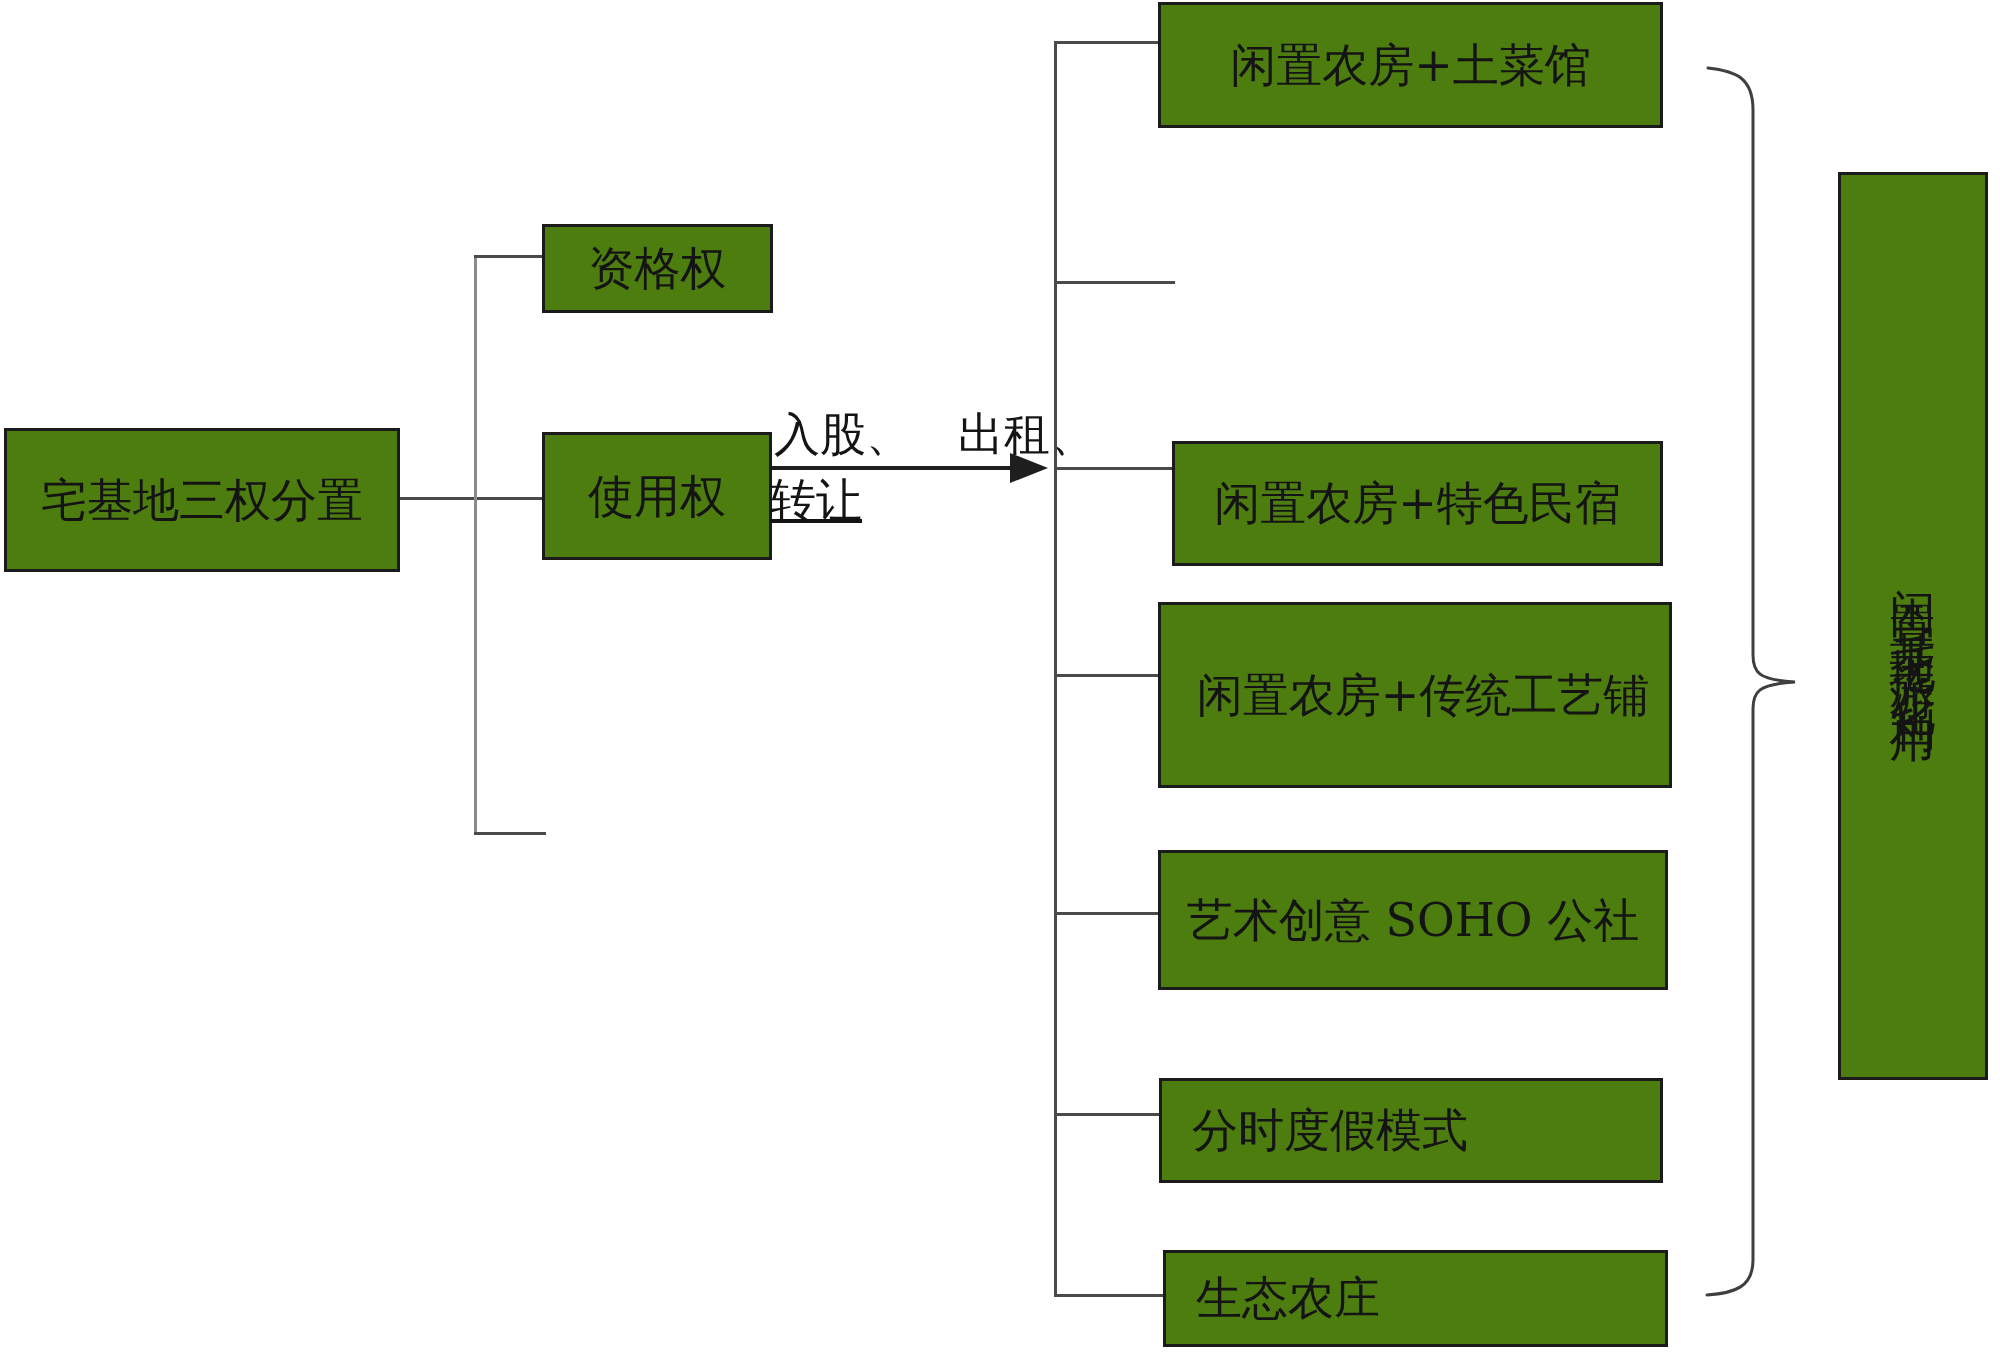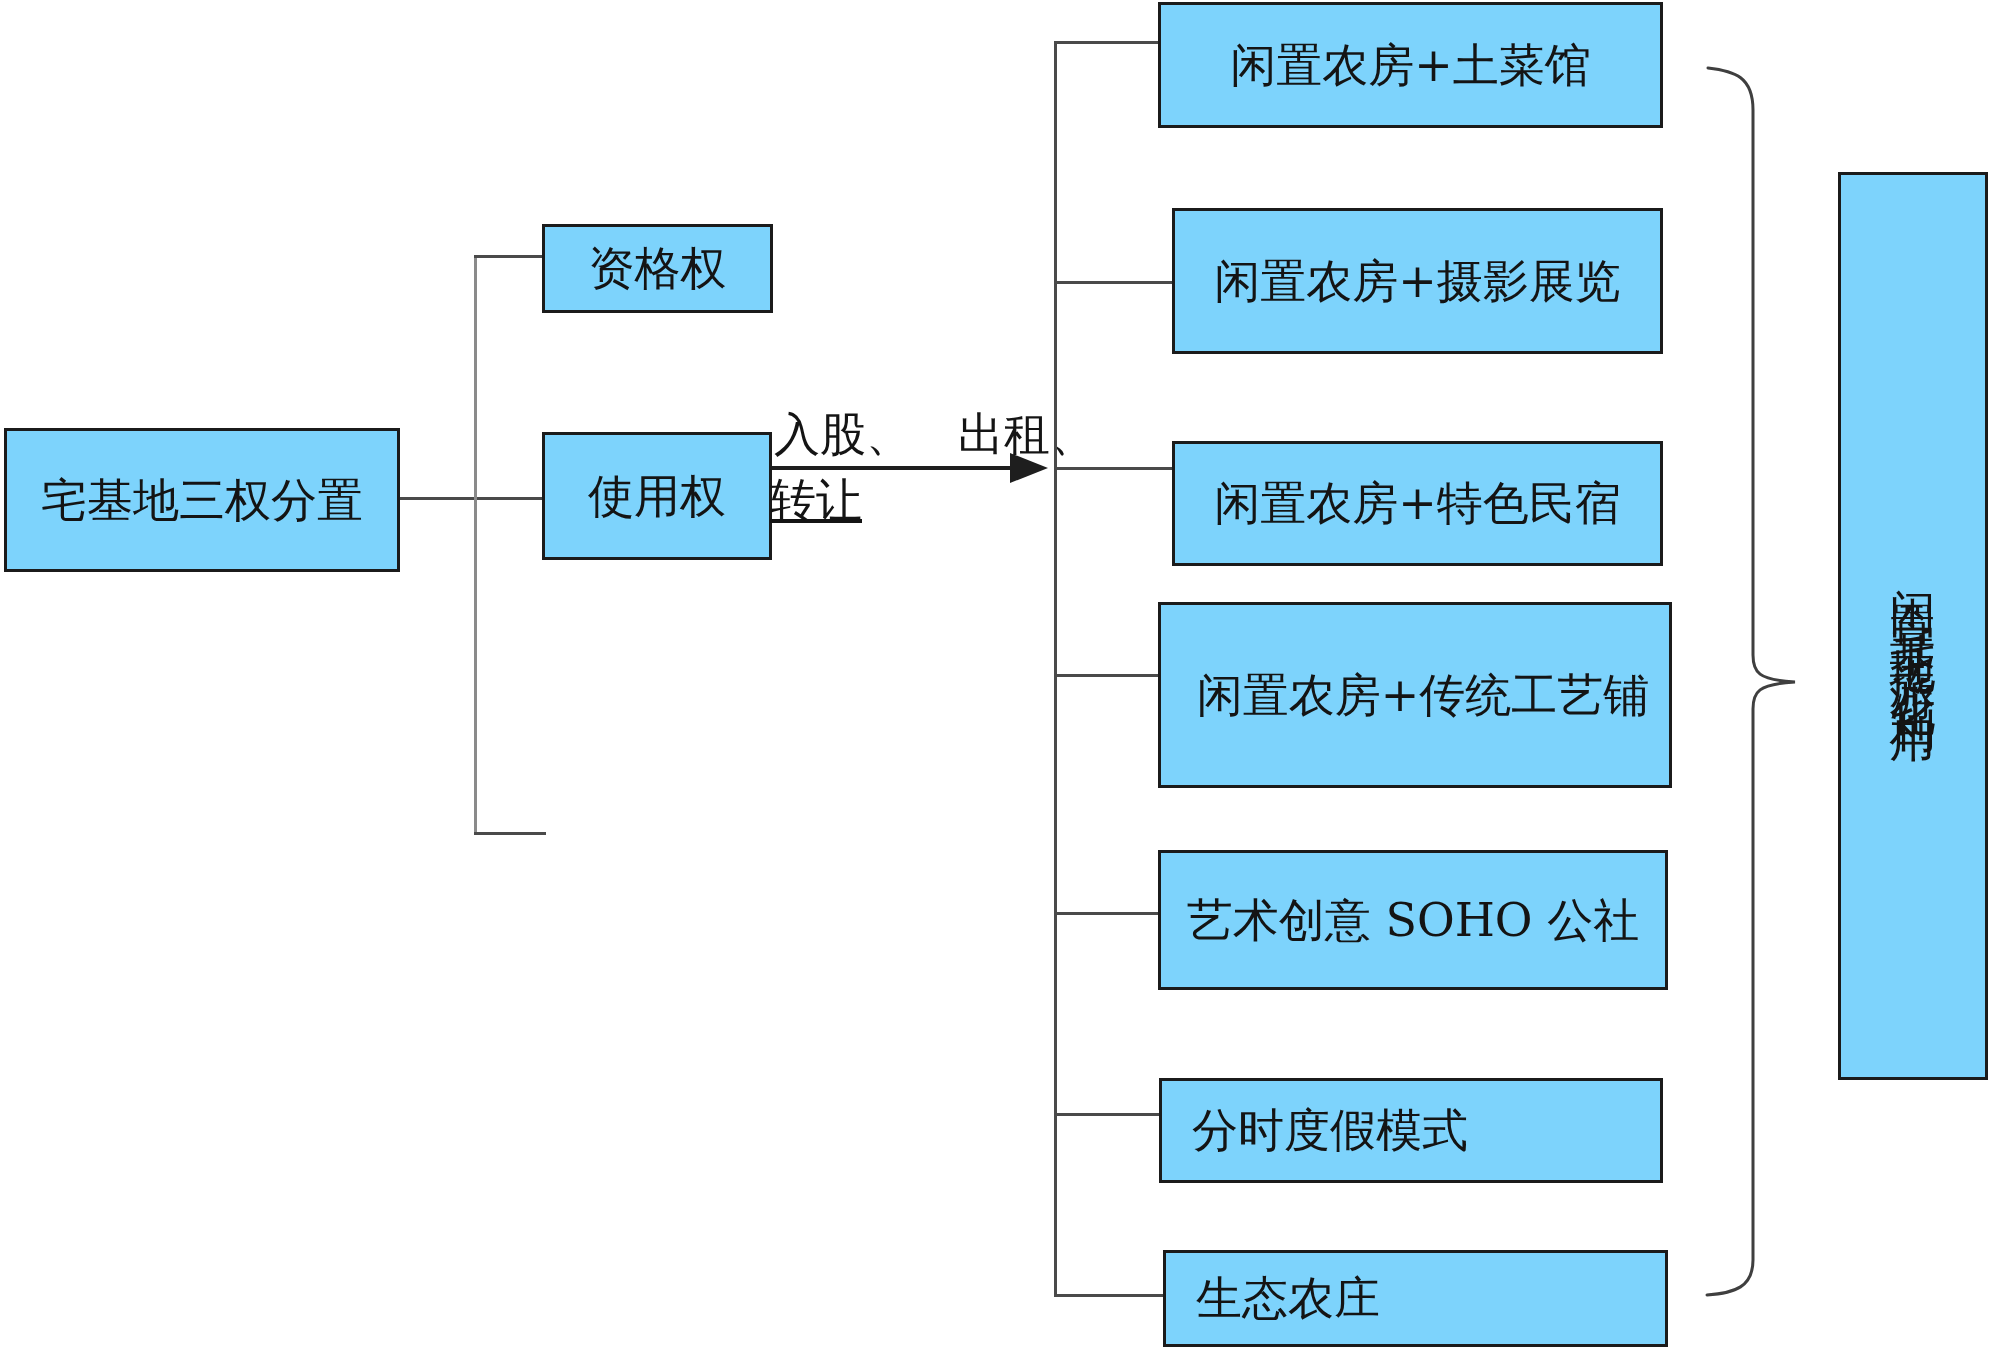--- a/index.html
+++ b/index.html
@@ -7,21 +7,21 @@
     position:relative;
     width:2000px;height:1355px;
     background:var(--c-background,#ffffff);
     font-family:"DejaVu Serif","Liberation Serif",serif;
     color:var(--c-text,#141414);
     overflow:hidden;
   }
   .box{
     position:absolute;
     border:3px solid var(--c-box-border,#1b1b1b);
-    background:#7dd3fc;
+    background:#4d7c0f;
     display:flex;align-items:center;justify-content:center;
     font-size:46px;line-height:1.15;
     box-sizing:border-box;white-space:nowrap;
   }
   .box.left-align{justify-content:flex-start;padding-left:30px;}
   .hline,.vline{position:absolute;background:var(--c-connector,#4a4a4a);}
   .hline{height:3px;}
   .vline{width:3px;}
   .trunk{background:var(--c-trunk,#8a8a8a);}
   .arrow-line{position:absolute;height:4px;background:var(--c-arrow,#1e1e1e);}
@@ -64,21 +64,20 @@
   <div class="vline" style="left:1054px;top:41px;height:1256px;"></div>
   <div class="hline" style="left:1054px;top:41px;width:107px;"></div>
   <div class="hline" style="left:1054px;top:281px;width:121px;"></div>
   <div class="hline" style="left:1054px;top:467px;width:121px;"></div>
   <div class="hline" style="left:1054px;top:674px;width:107px;"></div>
   <div class="hline" style="left:1054px;top:912px;width:107px;"></div>
   <div class="hline" style="left:1054px;top:1113px;width:108px;"></div>
   <div class="hline" style="left:1054px;top:1294px;width:112px;"></div>
 
   <div class="box" style="left:1158px;top:2px;width:505px;height:126px;">闲置农房+土菜馆</div>
-  <div class="box" style="left:1172px;top:208px;width:491px;height:146px;">闲置农房+摄影展览</div>
   <div class="box" style="left:1172px;top:408px;width:491px;height:125px;margin-top:33px;">闲置农房+特色民宿</div>
   <div class="box" style="left:1158px;top:602px;width:514px;height:186px;padding-left:16px;">闲置农房+传统工艺铺</div>
   <div class="box" style="left:1158px;top:850px;width:510px;height:140px;">艺术创意 SOHO 公社</div>
   <div class="box left-align" style="left:1159px;top:1078px;width:504px;height:105px;">分时度假模式</div>
   <div class="box left-align" style="left:1163px;top:1250px;width:505px;height:97px;">生态农庄</div>
 
   <svg class="brace-svg" viewBox="0 0 120 1255">
     <path d="M18,13 C45,16 63,22 63,55 L63,600 C63,617 68,625 105,627 C68,629 63,637 63,654 L63,1205 C63,1232 45,1238 17,1240" fill="none" stroke="#3f3f3f" stroke-width="3" stroke-linecap="round"></path>
   </svg>
 

